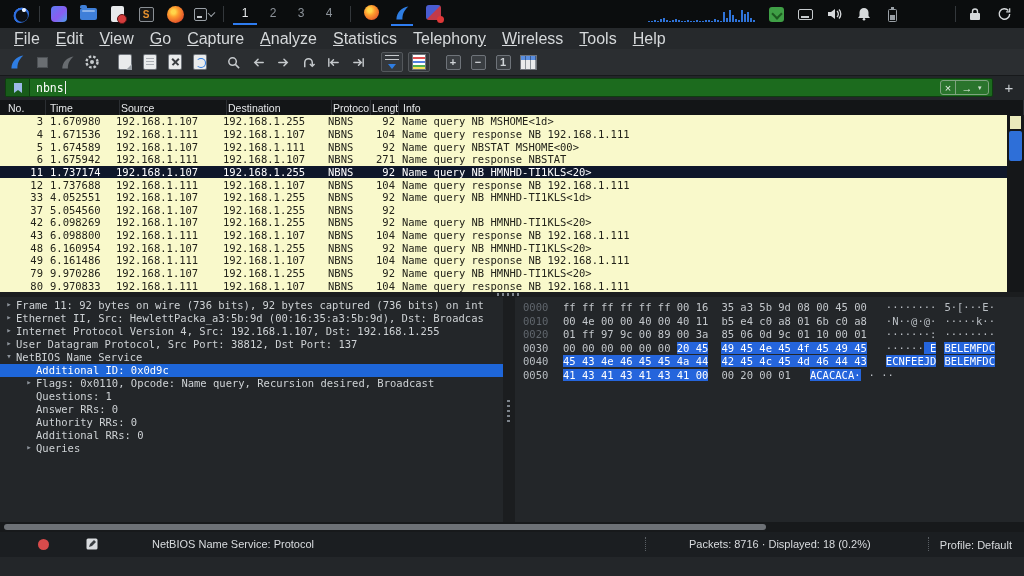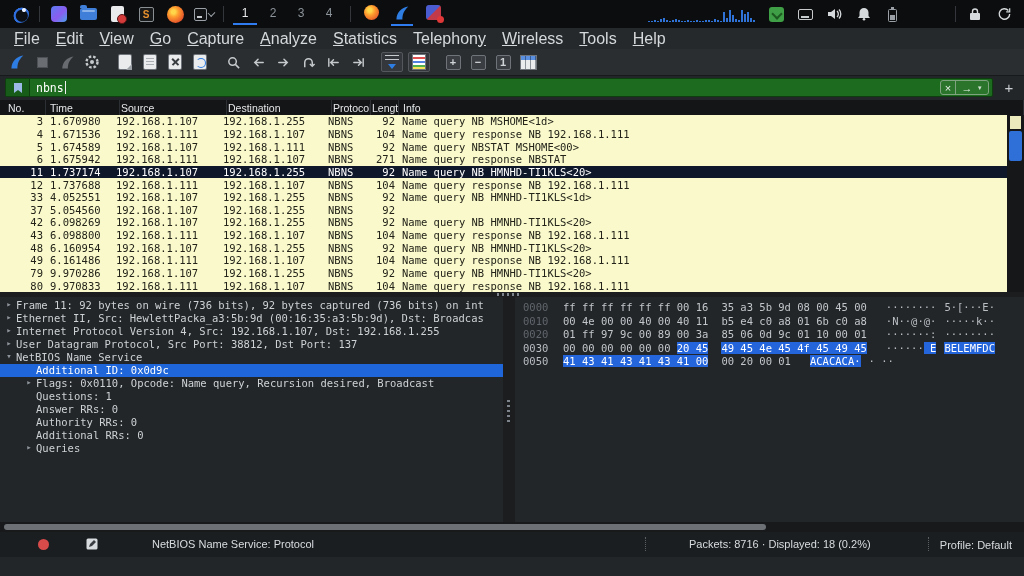--- a/index.html
+++ b/index.html
@@ -627,20 +627,27 @@
             <span class="aseg2"><span>········</span></span>
           </div>
           <div class="hexrow">
             <span class="off bright">0030</span>
             <span class="hseg"><span>00 00 00 00 00 00 </span><span class="hl">20 45</span></span>
             <span class="hseg"><span class="hl">49 45 4e 45 4f 45 49 45</span></span>
             <span class="aseg"><span>······</span><span class="hl"> E</span></span>
             <span class="aseg2"><span class="hl">BELEMFDC</span></span>
           </div>
           <div class="hexrow">
+            <span class="off bright">0040</span>
+            <span class="hseg"><span class="hl">45 43 4e 46 45 45 4a 44</span></span>
+            <span class="hseg"><span class="hl">42 45 4c 45 4d 46 44 43</span></span>
+            <span class="aseg"><span class="hl">ECNFEEJD</span></span>
+            <span class="aseg2"><span class="hl">BELEMFDC</span></span>
+          </div>
+          <div class="hexrow">
             <span class="off bright">0050</span>
             <span class="hseg"><span class="hl">41 43 41 43 41 43 41 00</span></span>
             <span class="hseg"><span>00 20 00 01</span></span>
             <span class="aseg"><span class="hl">ACACACA·</span></span>
             <span class="aseg2"><span>· ··</span></span>
           </div>
         </div>
     </div>
 
     <div class="hscroll">

